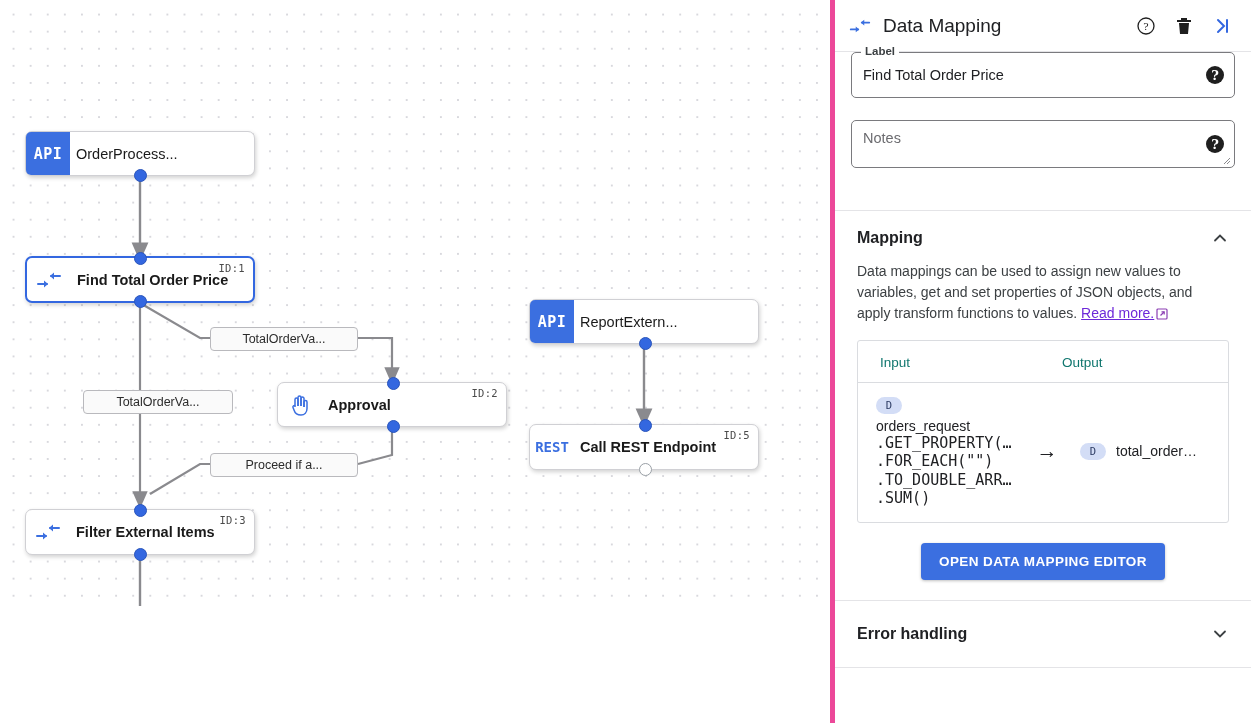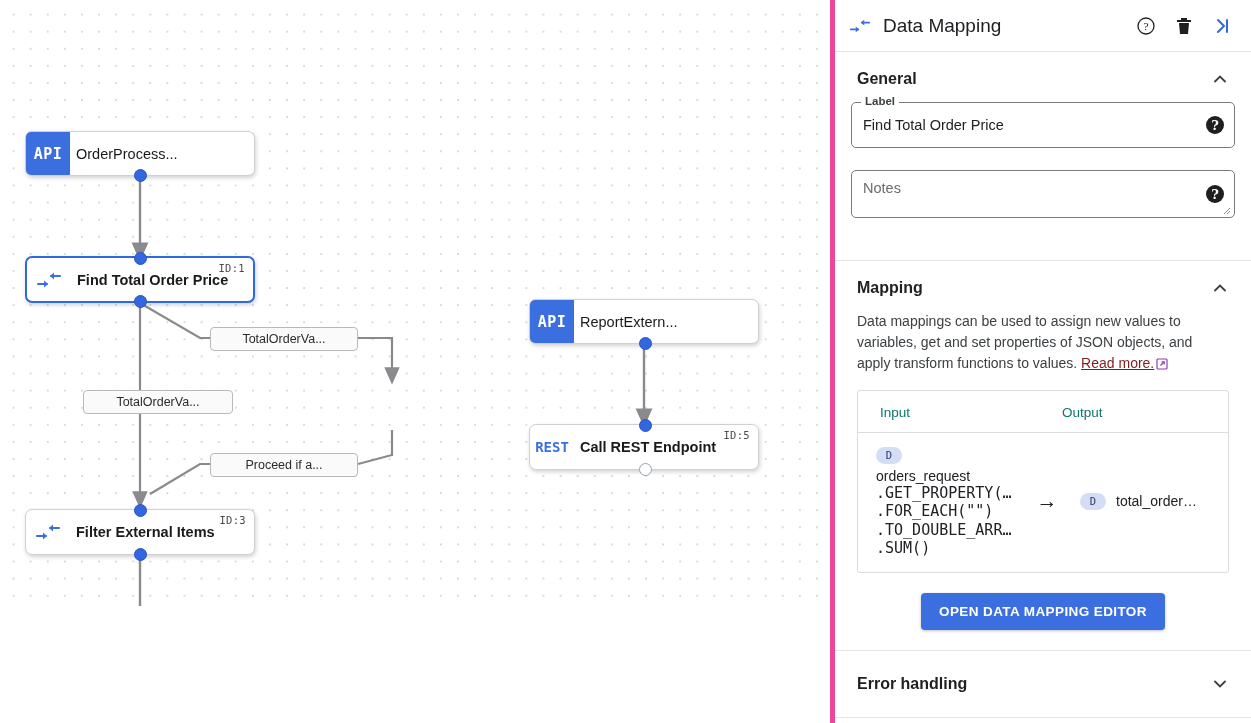--- a/index.html
+++ b/index.html
@@ -142,21 +142,21 @@
   .field.tall .help-dot { top: 14px; margin-top: 0; }
   .resize-grip {
     position: absolute; right: 3px; bottom: 2px;
     width: 10px; height: 10px; color: #8a8a8e; font-size: 10px; line-height: 10px;
   }
 
   .desc {
     font-size: 14px; line-height: 21px; color: #3c4043;
     padding: 0 6px 14px 6px;
   }
-  .desc a { color: #7f1d1d; text-decoration: underline; }
+  .desc a { color: #6d28d9; text-decoration: underline; }
   .ext-icon { display: inline-block; vertical-align: -2px; margin-left: 2px; color: #8b3fb3; }
 
   .map-table { border: 1px solid #dadce0; border-radius: 3px; margin: 0 6px; }
   .map-head { display: flex; border-bottom: 1px solid #dadce0; }
   .map-head > div { font-size: 13.5px; color: #0f766e; padding: 14px 0 12px 0; }
   .map-col-in { flex: 1; padding-left: 22px !important; }
   .map-col-out { flex: 1; padding-left: 16px !important; }
   .map-row { display: flex; align-items: center; padding: 12px 0 14px 0; }
   .map-in { flex: 1; padding-left: 18px; min-width: 0; }
   .map-arrow { flex: 0 0 46px; text-align: center; font-size: 21px; color: #202124; }
@@ -231,20 +231,36 @@
               <path d="M18 1.5 L14 5 L18 8.5" fill="#3b6fe0" stroke="none"></path>
         </g>
           </svg>
       </div>
       <div class="node-title">Find Total Order Price</div>
       <div class="node-id">ID:1</div>
       <div class="port top"></div>
       <div class="port bottom"></div>
     </div>
 
+    <div class="node strong" style="left:277px; top:382px; width:230px; height:45px;">
+      <div class="node-icon">
+        <svg width="20" height="22" viewBox="0 0 20 22">
+            <g fill="none" stroke="#3b6fe0" stroke-width="1.5" stroke-linejoin="round">
+          <path d="M5 13 V5.5 a1.5 1.5 0 0 1 3 0 V12"></path>
+          <path d="M8 12 V3.5 a1.5 1.5 0 0 1 3 0 V12"></path>
+          <path d="M11 12 V4.5 a1.5 1.5 0 0 1 3 0 V13"></path>
+          <path d="M14 13 V8 a1.5 1.5 0 0 1 3 0 v6.5 c0 4-2.5 6.5-6 6.5 -3.5 0-6-1.8-6.8-4.5 L3 13.5 a1.4 1.4 0 0 1 2.2-1.6"></path>
+        </g>
+          </svg>
+      </div>
+      <div class="node-title">Approval</div>
+      <div class="node-id">ID:2</div>
+      <div class="port top" style="left:115px"></div>
+      <div class="port bottom" style="left:115px"></div>
+    </div>
 
     <div class="node strong" style="left:25px; top:509px; width:230px; height:46px;">
       <div class="node-icon">
         <svg width="26" height="18" viewBox="0 0 26 18">
             <g stroke="#3b6fe0" stroke-width="2" fill="none" stroke-linecap="round">
           <path d="M2 13 L11 13"></path>
               <path d="M8 9.5 L12 13 L8 16.5" fill="#3b6fe0" stroke="none"></path>
           <path d="M24 5 L15 5"></path>
               <path d="M18 1.5 L14 5 L18 8.5" fill="#3b6fe0" stroke="none"></path>
         </g>
@@ -320,28 +336,20 @@
         <svg width="20" height="20" viewBox="0 0 20 20">
             <g stroke="#3367e0" stroke-width="2" fill="none" stroke-linecap="round">
               <path d="M6 4 L12 10 L6 16"></path>
               <path d="M15 4 L15 16"></path>
             </g>
           </svg>
       </span>
     </div>
 
     <div class="section">
-      <div class="section-head">
-        <span class="section-title">General</span>
-        <span class="chev">
-          <svg width="18" height="18" viewBox="0 0 18 18">
-              <path d="M4 11.5 L9 6.5 L14 11.5" fill="none" stroke="#3c4043" stroke-width="1.8" stroke-linecap="round"></path>
-            </svg>
-        </span>
-      </div>
       <div class="section-body">
         <div class="field">
           <span class="field-legend">Label</span>
           <span class="field-value">Find Total Order Price</span>
           <span class="help-dot">?</span>
         </div>
         <div class="field tall">
           <span class="field-placeholder">Notes</span>
           <span class="help-dot">?</span>
           <span class="resize-grip">

